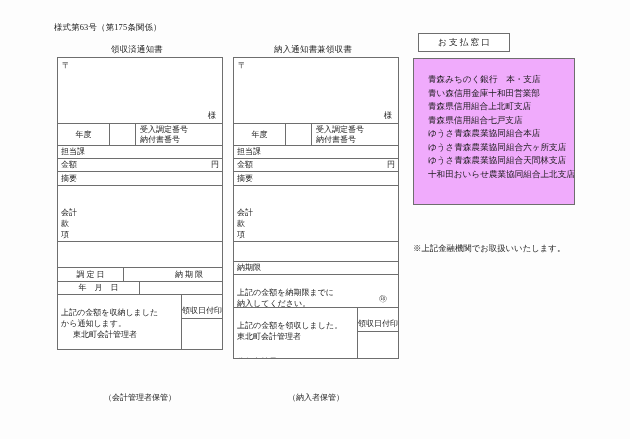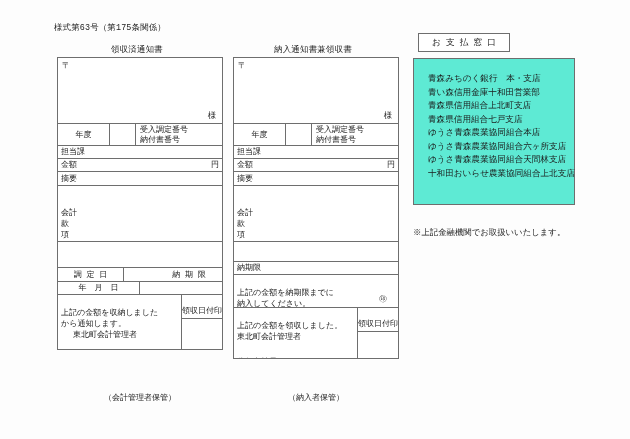--- a/index.html
+++ b/index.html
@@ -12,21 +12,20 @@
     height: 439px;
     position: relative;
     font-family: "Liberation Serif", "DejaVu Serif", serif;
     color: #1a1a1a;
     overflow: hidden;
   }
   .page {
     position: absolute;
     inset: 0;
     background: #fdfdfd;
-    font-family: Liberation Mono, monospace;
   }
 
   
   .form-no {
     position: absolute;
     left: 54px;
     top: 22px;
     font-size: 8.4px;
     letter-spacing: 0.2px;
     white-space: nowrap;
@@ -137,32 +136,33 @@
     display: flex;
     align-items: center;
     justify-content: center;
     font-size: 8.6px;
     background: #fff;
   }
   .bank-box {
     position: absolute;
     border: 1px solid #6e6e6e;
     box-sizing: border-box;
-    background: #5eead4;
+    background: #f0abfc;
     padding: 14px 0 8px 14px;
   }
   .bank-line {
     font-size: 8.6px;
     line-height: 1.58;
     white-space: nowrap;
   }
   .bank-note {
     position: absolute;
     font-size: 8.4px;
     white-space: nowrap;
+    margin-top: 16px;
   }
 </style>
 </head>
 <body>
 
 <div class="page">
 
   <div class="form-no">様式第63号（第175条関係）</div>
 
   <div class="col-title" id="title-left">領収済通知書</div>

